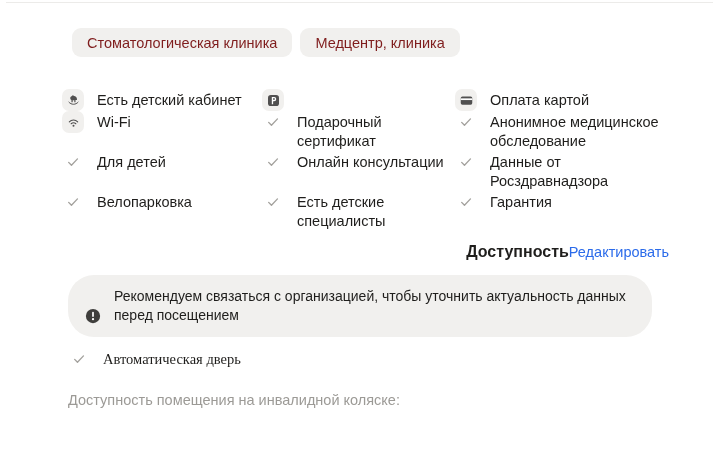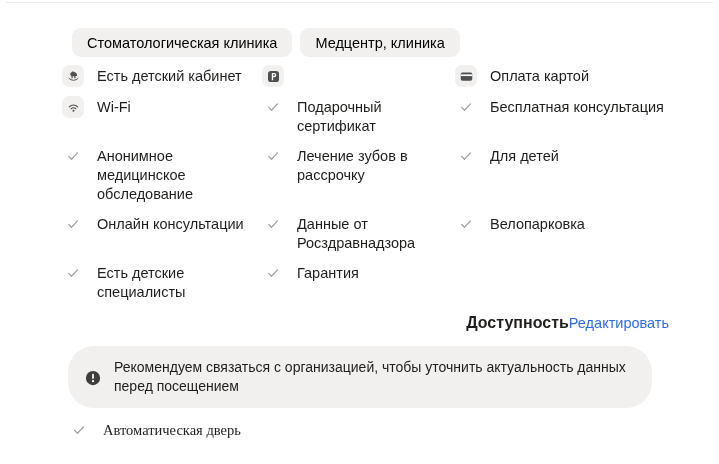--- a/index.html
+++ b/index.html
@@ -8,43 +8,43 @@
     font-family:"Liberation Sans",sans-serif;color:#1f1e1c;
     -webkit-font-smoothing:antialiased;
   }
   .top-divider{border-top:1px solid #ecebe9;margin:2px 6px 0 6px;}
   .page{padding:25px 50px 0 62px;}
 
   
   .chips{display:flex;gap:8px;margin-left:10px;}
   .chip{
     background:#f1f0ee;border-radius:9px;height:29px;display:flex;align-items:center;
-    padding:0 15px;font-size:14.5px;white-space:nowrap;cursor:pointer;color:#000000;
+    padding:0 15px;font-size:14.5px;white-space:nowrap;cursor:pointer;color:#7f1d1d;
   }
 
   
-  .grid{display:grid;grid-template-columns:200px 193px auto;row-gap:9px;margin-top:8px;}
+  .grid{display:grid;grid-template-columns:200px 193px auto;margin-top:32px;}
   .feat{display:flex;align-items:flex-start;gap:13px;}
   .feat-icon{width:22px;height:22px;flex:none;display:flex;align-items:center;justify-content:center;}
   .feat-icon.boxed{background:#f1f0ee;border-radius:7px;}
   .feat-icon.boxed svg{width:15px;height:15px;display:block;}
   .feat-icon.plain svg{width:16px;height:16px;display:block;}
   .feat-label{font-size:14.5px;line-height:19px;padding-top:2px;}
   .c0 .feat-label{max-width:170px;}
   .c1 .feat-label{max-width:165px;}
   .c2 .feat-label{max-width:210px;}
 
   
   .acc{margin-left:6px;}
   .acc-header{display:flex;justify-content:flex-end;align-items:center;margin-top:12px;}
   .acc-title{font-size:16px;font-weight:700;}
   .edit-link{font-size:14.5px;color:#2b6bea;cursor:pointer;text-decoration:none;}
   .banner{
     margin-top:14px;box-sizing:border-box;width:584px;background:#f1f0ee;border-radius:26px;
-    padding:12px 16px;display:flex;gap:12px;align-items:center;
+    padding:12px 16px;display:flex;gap:12px;align-items:flex-end;
   }
   .banner-icon{width:18px;height:18px;flex:none;margin-top:1px;}
   .banner-icon svg{width:18px;height:18px;display:block;}
   .banner-text{font-size:14px;line-height:19px;max-width:520px;color:#1f1e1c;}
   .acc-features{margin-top:11px;font-family:Liberation Serif, serif;}
   .acc-features .feat{margin-bottom:10px;}
   .wheelchair{margin-top:20px;font-size:14.5px;line-height:20px;max-width:345px;}
   .wheelchair .gray{color:#9c9a96;}
 </style>
 </head>
@@ -98,43 +98,27 @@
         <span class="feat-label">Wi-Fi</span>
       </div>
       <div class="feat c1">
         <span class="feat-icon plain">
           <svg viewBox="0 0 24 24">
             <path d="M5.5 12.6l4.2 4.3 9-9.6" fill="none" stroke="#a3a19d" stroke-width="2" stroke-linecap="round" stroke-linejoin="round"></path>
           </svg>
         </span>
         <span class="feat-label">Подарочный сертификат</span>
       </div>
-      <div class="feat c2">
-        <span class="feat-icon plain">
-          <svg viewBox="0 0 24 24">
-            <path d="M5.5 12.6l4.2 4.3 9-9.6" fill="none" stroke="#a3a19d" stroke-width="2" stroke-linecap="round" stroke-linejoin="round"></path>
-          </svg>
-        </span>
-        <span class="feat-label">Бесплатная консультация</span>
-      </div>
       <div class="feat c0">
         <span class="feat-icon plain">
           <svg viewBox="0 0 24 24">
             <path d="M5.5 12.6l4.2 4.3 9-9.6" fill="none" stroke="#a3a19d" stroke-width="2" stroke-linecap="round" stroke-linejoin="round"></path>
           </svg>
         </span>
         <span class="feat-label">Анонимное медицинское обследование</span>
-      </div>
-      <div class="feat c1">
-        <span class="feat-icon plain">
-          <svg viewBox="0 0 24 24">
-            <path d="M5.5 12.6l4.2 4.3 9-9.6" fill="none" stroke="#a3a19d" stroke-width="2" stroke-linecap="round" stroke-linejoin="round"></path>
-          </svg>
-        </span>
-        <span class="feat-label">Лечение зубов в рассрочку</span>
       </div>
       <div class="feat c2">
         <span class="feat-icon plain">
           <svg viewBox="0 0 24 24">
             <path d="M5.5 12.6l4.2 4.3 9-9.6" fill="none" stroke="#a3a19d" stroke-width="2" stroke-linecap="round" stroke-linejoin="round"></path>
           </svg>
         </span>
         <span class="feat-label">Для детей</span>
       </div>
       <div class="feat c0">

